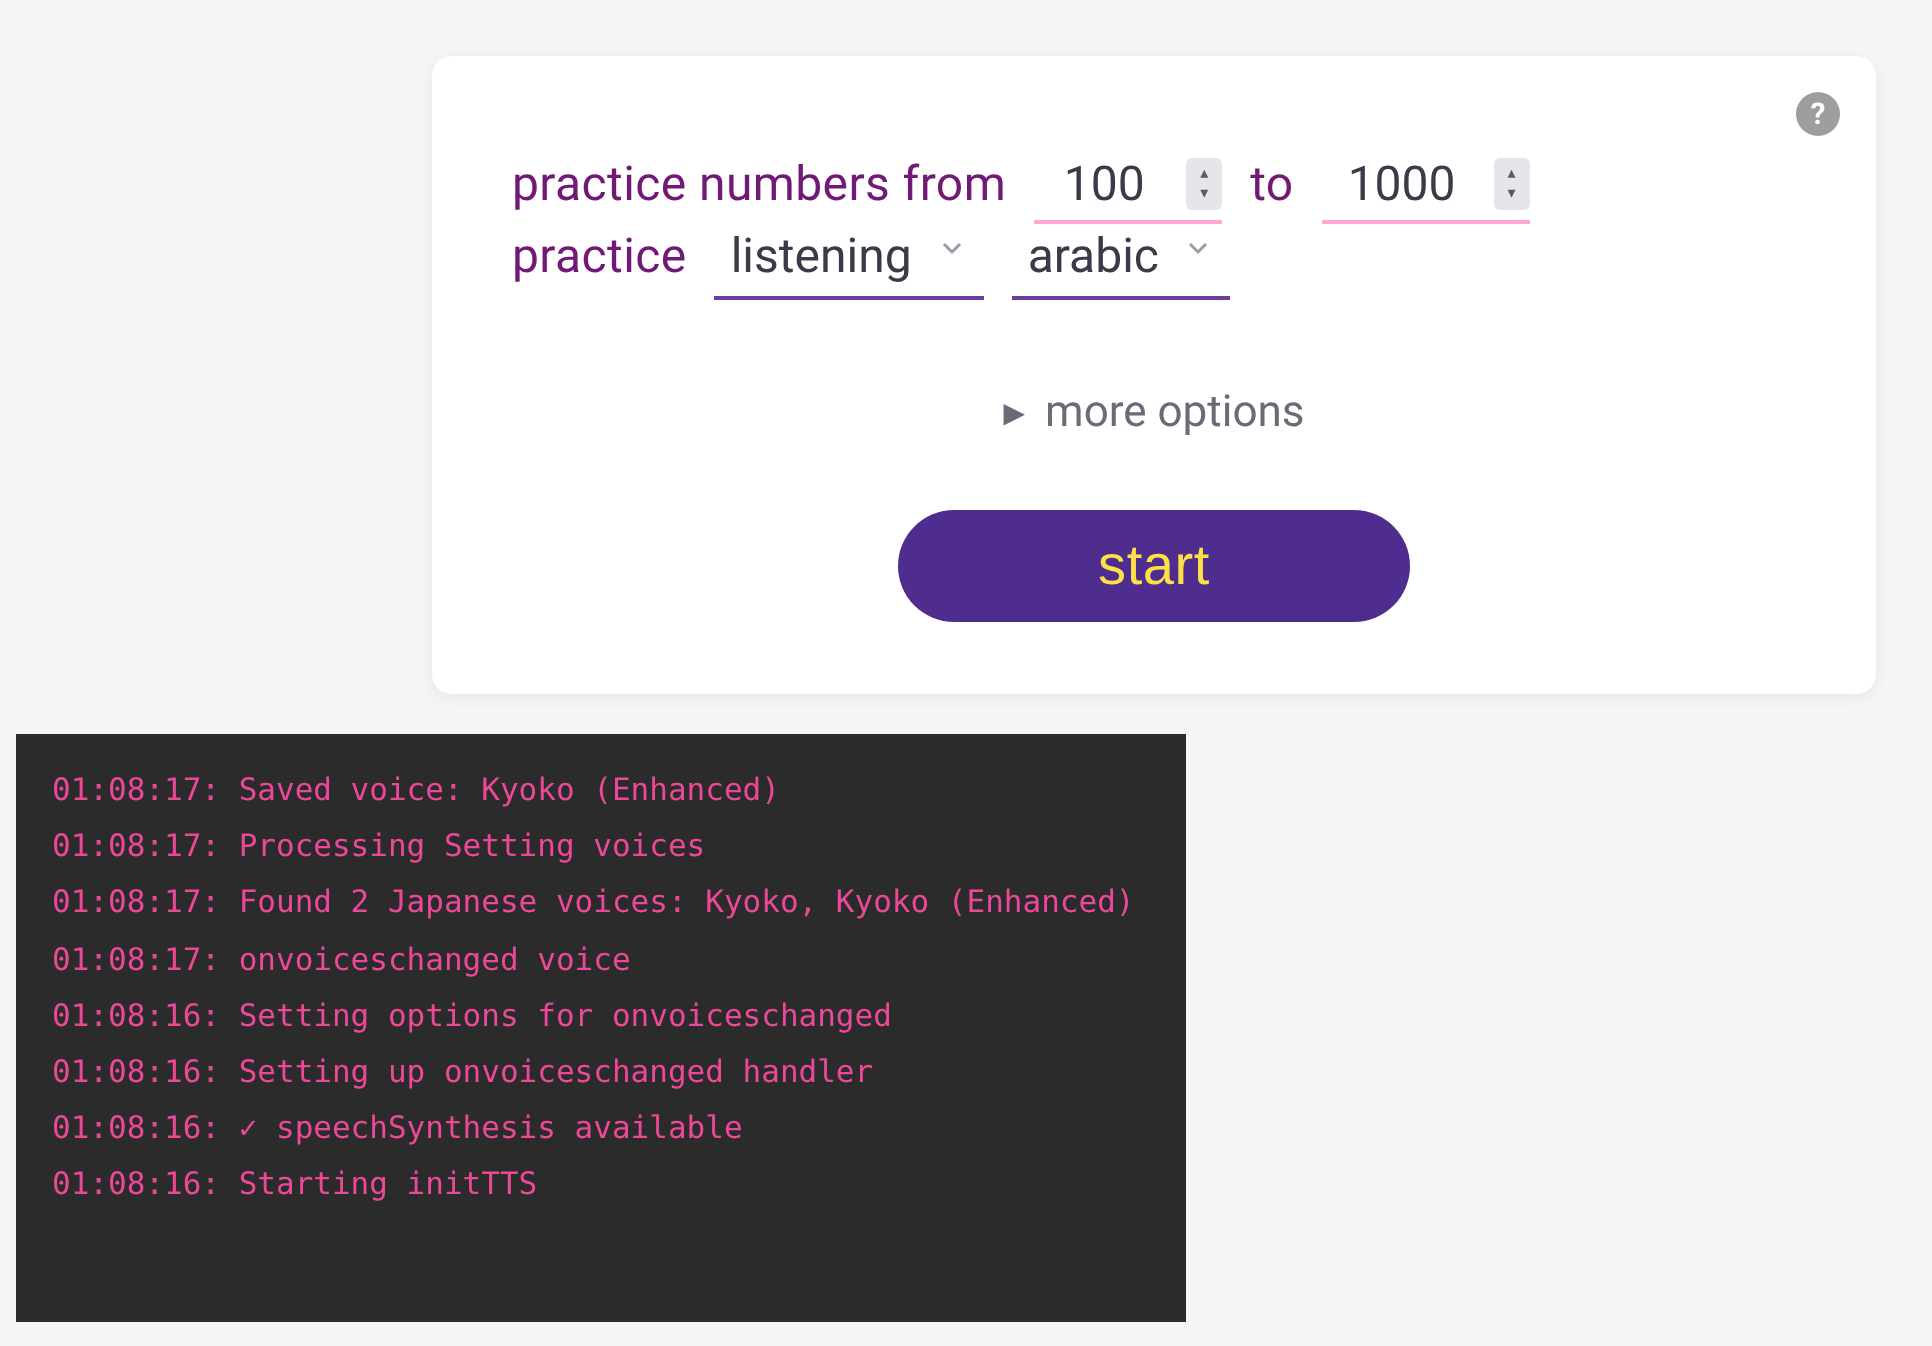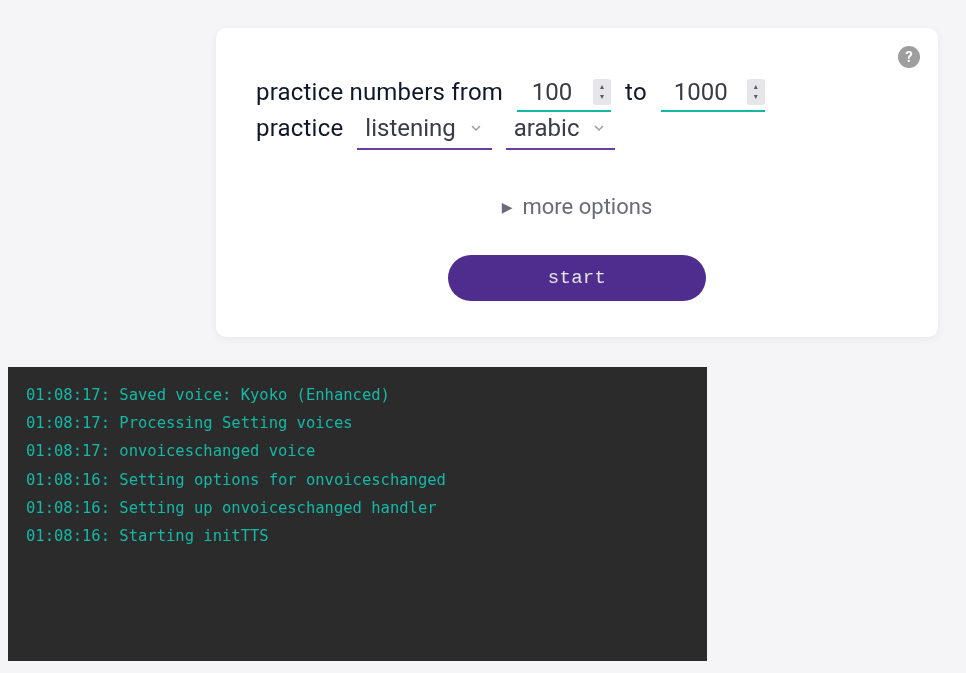--- a/index.html
+++ b/index.html
@@ -50,28 +50,28 @@
       align-items: baseline;
       gap: 14px;
       flex-wrap: wrap;
     }
 
     .row1 { margin-top: 18px; }
     .row2 { }
 
     .label-text {
       font-size: 24px;
-      color: #0f172a;
+      color: #701a75;
       letter-spacing: 0.2px;
     }
 
     .number-field {
       display: inline-flex;
       align-items: center;
-      border-bottom: 2px solid #14b8a6;
+      border-bottom: 2px solid #f9a8d4;
       padding: 2px 0 4px 0;
     }
 
     .number-field input {
       border: none;
       outline: none;
       font-size: 24px;
       color: #3a3a48;
       background: transparent;
       text-align: center;
@@ -94,21 +94,21 @@
       font-size: 8px;
       color: #5a5a6a;
       line-height: 1;
       cursor: pointer;
     }
 
     .spinner span { display:block; height:10px; line-height:10px; }
 
     .select-field {
       display: inline-flex;
-      align-items: center;
+      align-items: flex-start;
       border-bottom: 2px solid #6b3fa0;
       padding: 2px 8px 6px 8px;
       cursor: pointer;
       gap: 12px;
     }
 
     .select-field .value {
       font-size: 24px;
       color: #3a3a48;
     }
@@ -141,38 +141,37 @@
 
     .start-row {
       display: flex;
       justify-content: center;
       margin-top: 36px;
       margin-bottom: 6px;
     }
 
     .start-button {
       background: #4f2d8f;
-      color: #e5e5e5;
-      font-size: 19px;
+      color: #fde047;
+      font-size: 28px;
       border: none;
       border-radius: 999px;
       padding: 12px 100px;
       cursor: pointer;
       letter-spacing: 0.3px;
-      font-family: Liberation Mono, monospace;
     }
 
     .console {
       position: absolute;
       left: 8px;
       top: 367px;
-      width: 699px;
+      width: 585px;
       height: 294px;
       background: #2b2b2b;
-      color: #14b8a6;
+      color: #ec4899;
       font-family: ui-monospace, SFMono-Regular, Menlo, Consolas, monospace;
       font-size: 15.5px;
       padding: 14px 18px;
       line-height: 1.82;
       overflow: hidden;
     }
 
     .console .log-line { white-space: pre; }
   </style>
 </head>
@@ -238,17 +237,19 @@
 
   <div class="start-row">
     <button class="start-button">start</button>
   </div>
 
 </div>
 
 <div class="console">
   <div class="log-line">01:08:17: Saved voice: Kyoko (Enhanced)</div>
   <div class="log-line">01:08:17: Processing Setting voices</div>
+  <div class="log-line">01:08:17: Found 2 Japanese voices: Kyoko, Kyoko (Enhanced)</div>
   <div class="log-line">01:08:17: onvoiceschanged voice</div>
   <div class="log-line">01:08:16: Setting options for onvoiceschanged</div>
   <div class="log-line">01:08:16: Setting up onvoiceschanged handler</div>
+  <div class="log-line">01:08:16: ✓ speechSynthesis available</div>
   <div class="log-line">01:08:16: Starting initTTS</div>
 </div>
 
 </body></html>

